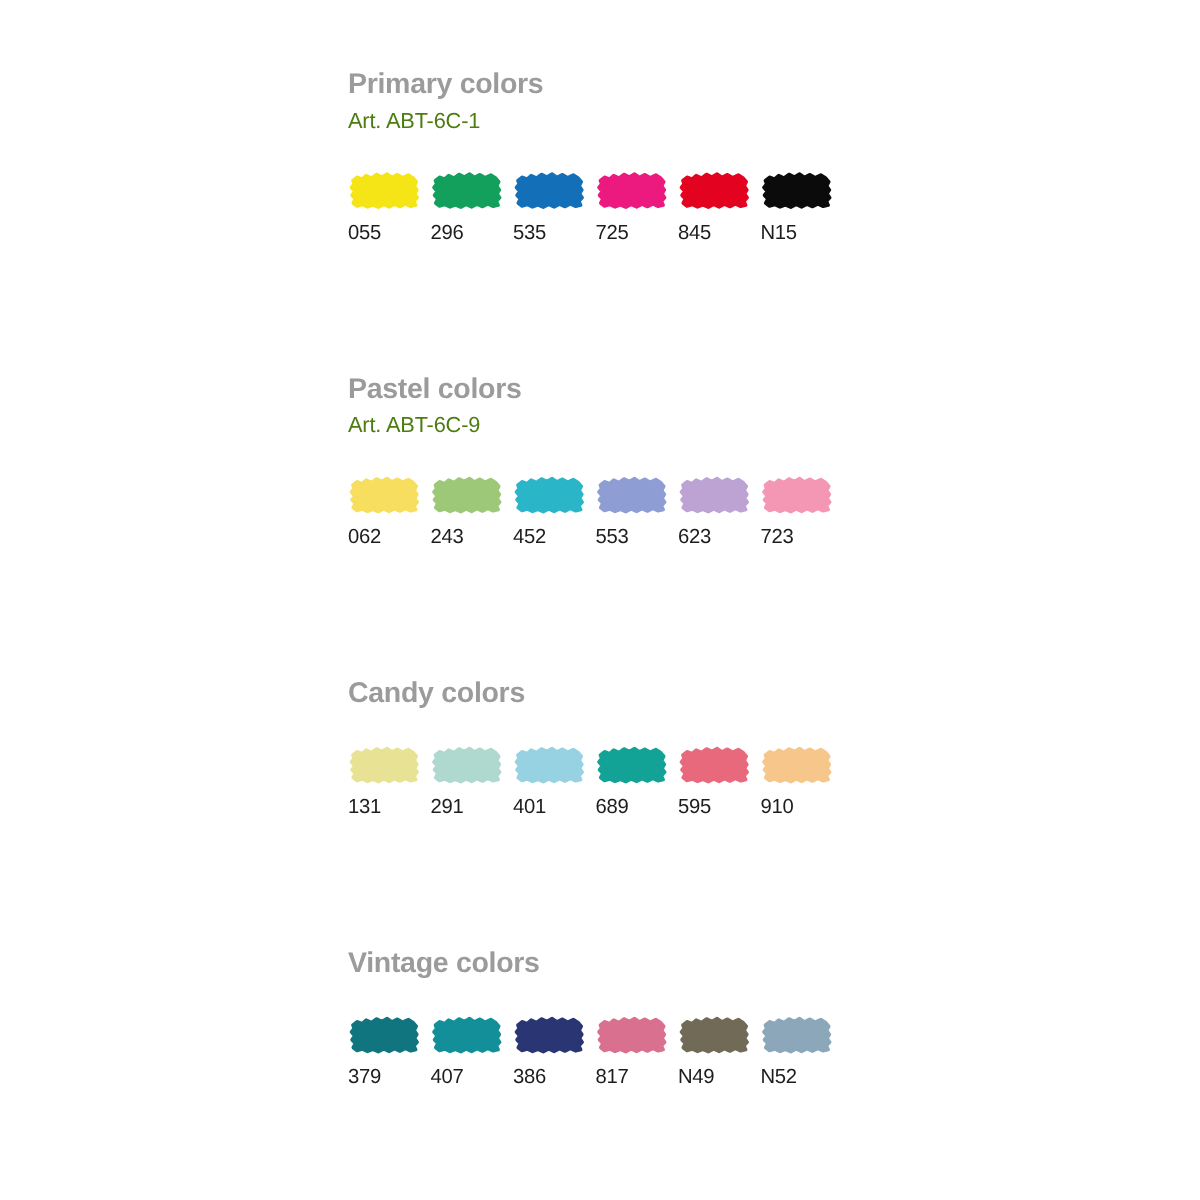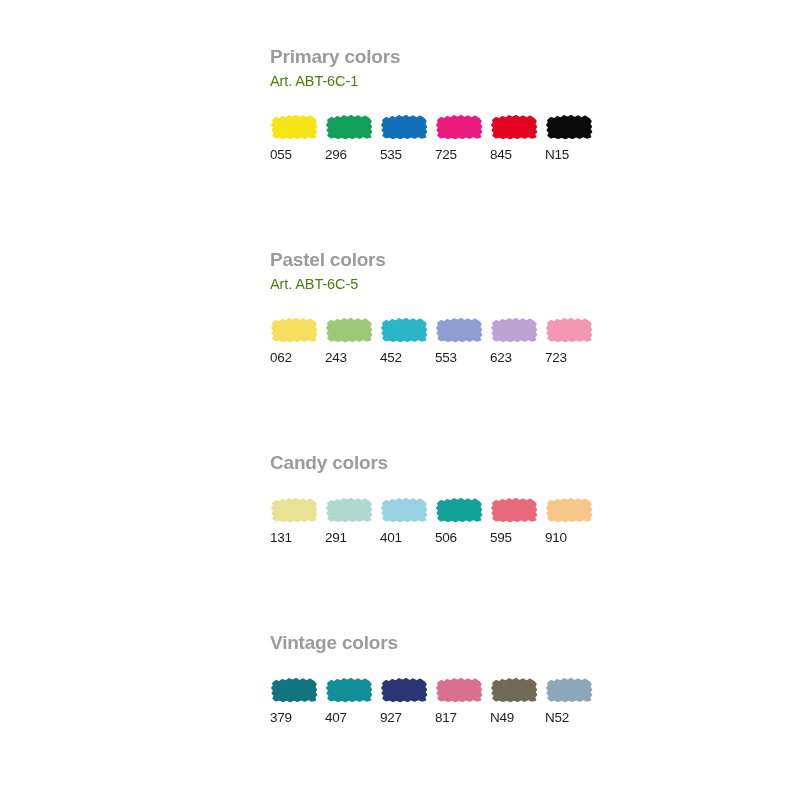--- a/index.html
+++ b/index.html
@@ -12,21 +12,20 @@
     background: #ffffff;
     font-family: "Liberation Sans", sans-serif;
     overflow: hidden;
   }
 
   .page {
     position: relative;
     width: 692px;
     height: 800px;
     background: #ffffff;
-    margin-left: 38px;
   }
 
   .groups {
     position: absolute;
     left: 232px;
     top: 46px;
     width: 360px;
   }
 
   .group {
@@ -132,21 +131,21 @@
           <div class="swatch-cell">
             <svg viewBox="0 0 48 28" class="swatch-mark" preserveAspectRatio="none">
               <path d="M3.2,7.4 L6.0,5.1 L9.4,6.3 L12.1,4.0 L15.8,5.6 L19.0,3.2 L22.6,5.0 L26.0,3.0 L29.4,5.2 L33.0,3.4 L36.6,5.4 L40.2,3.6 L43.6,5.8 L45.6,8.2 L44.2,11.0 L46.0,13.6 L44.4,16.2 L46.2,18.8 L44.0,21.2 L45.2,23.8 L41.8,24.6 L38.2,23.0 L34.6,24.8 L31.0,23.2 L27.4,25.0 L23.8,23.4 L20.2,25.2 L16.6,23.6 L13.0,25.0 L9.4,23.4 L6.0,24.4 L3.4,22.4 L4.8,19.6 L2.6,17.2 L4.4,14.6 L2.2,12.0 L4.0,9.6 Z" fill="#0B0B0B" stroke="#0B0B0B" stroke-width="2.2" stroke-linejoin="round"></path>
             </svg>
             <div class="swatch-label">N15</div>
           </div>
         </div>
       </div>
       <div class="group">
         <div class="group-title">Pastel colors</div>
-        <div class="group-art">Art. ABT-6C-5</div>
+        <div class="group-art">Art. ABT-6C-9</div>
         <div class="swatch-row">
           <div class="swatch-cell">
             <svg viewBox="0 0 48 28" class="swatch-mark" preserveAspectRatio="none">
               <path d="M3.2,7.4 L6.0,5.1 L9.4,6.3 L12.1,4.0 L15.8,5.6 L19.0,3.2 L22.6,5.0 L26.0,3.0 L29.4,5.2 L33.0,3.4 L36.6,5.4 L40.2,3.6 L43.6,5.8 L45.6,8.2 L44.2,11.0 L46.0,13.6 L44.4,16.2 L46.2,18.8 L44.0,21.2 L45.2,23.8 L41.8,24.6 L38.2,23.0 L34.6,24.8 L31.0,23.2 L27.4,25.0 L23.8,23.4 L20.2,25.2 L16.6,23.6 L13.0,25.0 L9.4,23.4 L6.0,24.4 L3.4,22.4 L4.8,19.6 L2.6,17.2 L4.4,14.6 L2.2,12.0 L4.0,9.6 Z" fill="#F7DE5E" stroke="#F7DE5E" stroke-width="2.2" stroke-linejoin="round"></path>
             </svg>
             <div class="swatch-label">062</div>
           </div>
           <div class="swatch-cell">
             <svg viewBox="0 0 48 28" class="swatch-mark" preserveAspectRatio="none">
               <path d="M3.2,7.4 L6.0,5.1 L9.4,6.3 L12.1,4.0 L15.8,5.6 L19.0,3.2 L22.6,5.0 L26.0,3.0 L29.4,5.2 L33.0,3.4 L36.6,5.4 L40.2,3.6 L43.6,5.8 L45.6,8.2 L44.2,11.0 L46.0,13.6 L44.4,16.2 L46.2,18.8 L44.0,21.2 L45.2,23.8 L41.8,24.6 L38.2,23.0 L34.6,24.8 L31.0,23.2 L27.4,25.0 L23.8,23.4 L20.2,25.2 L16.6,23.6 L13.0,25.0 L9.4,23.4 L6.0,24.4 L3.4,22.4 L4.8,19.6 L2.6,17.2 L4.4,14.6 L2.2,12.0 L4.0,9.6 Z" fill="#9CC878" stroke="#9CC878" stroke-width="2.2" stroke-linejoin="round"></path>
@@ -197,21 +196,21 @@
           <div class="swatch-cell">
             <svg viewBox="0 0 48 28" class="swatch-mark" preserveAspectRatio="none">
               <path d="M3.2,7.4 L6.0,5.1 L9.4,6.3 L12.1,4.0 L15.8,5.6 L19.0,3.2 L22.6,5.0 L26.0,3.0 L29.4,5.2 L33.0,3.4 L36.6,5.4 L40.2,3.6 L43.6,5.8 L45.6,8.2 L44.2,11.0 L46.0,13.6 L44.4,16.2 L46.2,18.8 L44.0,21.2 L45.2,23.8 L41.8,24.6 L38.2,23.0 L34.6,24.8 L31.0,23.2 L27.4,25.0 L23.8,23.4 L20.2,25.2 L16.6,23.6 L13.0,25.0 L9.4,23.4 L6.0,24.4 L3.4,22.4 L4.8,19.6 L2.6,17.2 L4.4,14.6 L2.2,12.0 L4.0,9.6 Z" fill="#97D2E3" stroke="#97D2E3" stroke-width="2.2" stroke-linejoin="round"></path>
             </svg>
             <div class="swatch-label">401</div>
           </div>
           <div class="swatch-cell">
             <svg viewBox="0 0 48 28" class="swatch-mark" preserveAspectRatio="none">
               <path d="M3.2,7.4 L6.0,5.1 L9.4,6.3 L12.1,4.0 L15.8,5.6 L19.0,3.2 L22.6,5.0 L26.0,3.0 L29.4,5.2 L33.0,3.4 L36.6,5.4 L40.2,3.6 L43.6,5.8 L45.6,8.2 L44.2,11.0 L46.0,13.6 L44.4,16.2 L46.2,18.8 L44.0,21.2 L45.2,23.8 L41.8,24.6 L38.2,23.0 L34.6,24.8 L31.0,23.2 L27.4,25.0 L23.8,23.4 L20.2,25.2 L16.6,23.6 L13.0,25.0 L9.4,23.4 L6.0,24.4 L3.4,22.4 L4.8,19.6 L2.6,17.2 L4.4,14.6 L2.2,12.0 L4.0,9.6 Z" fill="#13A396" stroke="#13A396" stroke-width="2.2" stroke-linejoin="round"></path>
             </svg>
-            <div class="swatch-label">506</div>
+            <div class="swatch-label">689</div>
           </div>
           <div class="swatch-cell">
             <svg viewBox="0 0 48 28" class="swatch-mark" preserveAspectRatio="none">
               <path d="M3.2,7.4 L6.0,5.1 L9.4,6.3 L12.1,4.0 L15.8,5.6 L19.0,3.2 L22.6,5.0 L26.0,3.0 L29.4,5.2 L33.0,3.4 L36.6,5.4 L40.2,3.6 L43.6,5.8 L45.6,8.2 L44.2,11.0 L46.0,13.6 L44.4,16.2 L46.2,18.8 L44.0,21.2 L45.2,23.8 L41.8,24.6 L38.2,23.0 L34.6,24.8 L31.0,23.2 L27.4,25.0 L23.8,23.4 L20.2,25.2 L16.6,23.6 L13.0,25.0 L9.4,23.4 L6.0,24.4 L3.4,22.4 L4.8,19.6 L2.6,17.2 L4.4,14.6 L2.2,12.0 L4.0,9.6 Z" fill="#E8697C" stroke="#E8697C" stroke-width="2.2" stroke-linejoin="round"></path>
             </svg>
             <div class="swatch-label">595</div>
           </div>
           <div class="swatch-cell">
             <svg viewBox="0 0 48 28" class="swatch-mark" preserveAspectRatio="none">
               <path d="M3.2,7.4 L6.0,5.1 L9.4,6.3 L12.1,4.0 L15.8,5.6 L19.0,3.2 L22.6,5.0 L26.0,3.0 L29.4,5.2 L33.0,3.4 L36.6,5.4 L40.2,3.6 L43.6,5.8 L45.6,8.2 L44.2,11.0 L46.0,13.6 L44.4,16.2 L46.2,18.8 L44.0,21.2 L45.2,23.8 L41.8,24.6 L38.2,23.0 L34.6,24.8 L31.0,23.2 L27.4,25.0 L23.8,23.4 L20.2,25.2 L16.6,23.6 L13.0,25.0 L9.4,23.4 L6.0,24.4 L3.4,22.4 L4.8,19.6 L2.6,17.2 L4.4,14.6 L2.2,12.0 L4.0,9.6 Z" fill="#F7C68A" stroke="#F7C68A" stroke-width="2.2" stroke-linejoin="round"></path>
@@ -232,21 +231,21 @@
           <div class="swatch-cell">
             <svg viewBox="0 0 48 28" class="swatch-mark" preserveAspectRatio="none">
               <path d="M3.2,7.4 L6.0,5.1 L9.4,6.3 L12.1,4.0 L15.8,5.6 L19.0,3.2 L22.6,5.0 L26.0,3.0 L29.4,5.2 L33.0,3.4 L36.6,5.4 L40.2,3.6 L43.6,5.8 L45.6,8.2 L44.2,11.0 L46.0,13.6 L44.4,16.2 L46.2,18.8 L44.0,21.2 L45.2,23.8 L41.8,24.6 L38.2,23.0 L34.6,24.8 L31.0,23.2 L27.4,25.0 L23.8,23.4 L20.2,25.2 L16.6,23.6 L13.0,25.0 L9.4,23.4 L6.0,24.4 L3.4,22.4 L4.8,19.6 L2.6,17.2 L4.4,14.6 L2.2,12.0 L4.0,9.6 Z" fill="#128F99" stroke="#128F99" stroke-width="2.2" stroke-linejoin="round"></path>
             </svg>
             <div class="swatch-label">407</div>
           </div>
           <div class="swatch-cell">
             <svg viewBox="0 0 48 28" class="swatch-mark" preserveAspectRatio="none">
               <path d="M3.2,7.4 L6.0,5.1 L9.4,6.3 L12.1,4.0 L15.8,5.6 L19.0,3.2 L22.6,5.0 L26.0,3.0 L29.4,5.2 L33.0,3.4 L36.6,5.4 L40.2,3.6 L43.6,5.8 L45.6,8.2 L44.2,11.0 L46.0,13.6 L44.4,16.2 L46.2,18.8 L44.0,21.2 L45.2,23.8 L41.8,24.6 L38.2,23.0 L34.6,24.8 L31.0,23.2 L27.4,25.0 L23.8,23.4 L20.2,25.2 L16.6,23.6 L13.0,25.0 L9.4,23.4 L6.0,24.4 L3.4,22.4 L4.8,19.6 L2.6,17.2 L4.4,14.6 L2.2,12.0 L4.0,9.6 Z" fill="#2A3573" stroke="#2A3573" stroke-width="2.2" stroke-linejoin="round"></path>
             </svg>
-            <div class="swatch-label">927</div>
+            <div class="swatch-label">386</div>
           </div>
           <div class="swatch-cell">
             <svg viewBox="0 0 48 28" class="swatch-mark" preserveAspectRatio="none">
               <path d="M3.2,7.4 L6.0,5.1 L9.4,6.3 L12.1,4.0 L15.8,5.6 L19.0,3.2 L22.6,5.0 L26.0,3.0 L29.4,5.2 L33.0,3.4 L36.6,5.4 L40.2,3.6 L43.6,5.8 L45.6,8.2 L44.2,11.0 L46.0,13.6 L44.4,16.2 L46.2,18.8 L44.0,21.2 L45.2,23.8 L41.8,24.6 L38.2,23.0 L34.6,24.8 L31.0,23.2 L27.4,25.0 L23.8,23.4 L20.2,25.2 L16.6,23.6 L13.0,25.0 L9.4,23.4 L6.0,24.4 L3.4,22.4 L4.8,19.6 L2.6,17.2 L4.4,14.6 L2.2,12.0 L4.0,9.6 Z" fill="#D9708F" stroke="#D9708F" stroke-width="2.2" stroke-linejoin="round"></path>
             </svg>
             <div class="swatch-label">817</div>
           </div>
           <div class="swatch-cell">
             <svg viewBox="0 0 48 28" class="swatch-mark" preserveAspectRatio="none">
               <path d="M3.2,7.4 L6.0,5.1 L9.4,6.3 L12.1,4.0 L15.8,5.6 L19.0,3.2 L22.6,5.0 L26.0,3.0 L29.4,5.2 L33.0,3.4 L36.6,5.4 L40.2,3.6 L43.6,5.8 L45.6,8.2 L44.2,11.0 L46.0,13.6 L44.4,16.2 L46.2,18.8 L44.0,21.2 L45.2,23.8 L41.8,24.6 L38.2,23.0 L34.6,24.8 L31.0,23.2 L27.4,25.0 L23.8,23.4 L20.2,25.2 L16.6,23.6 L13.0,25.0 L9.4,23.4 L6.0,24.4 L3.4,22.4 L4.8,19.6 L2.6,17.2 L4.4,14.6 L2.2,12.0 L4.0,9.6 Z" fill="#706A56" stroke="#706A56" stroke-width="2.2" stroke-linejoin="round"></path>

